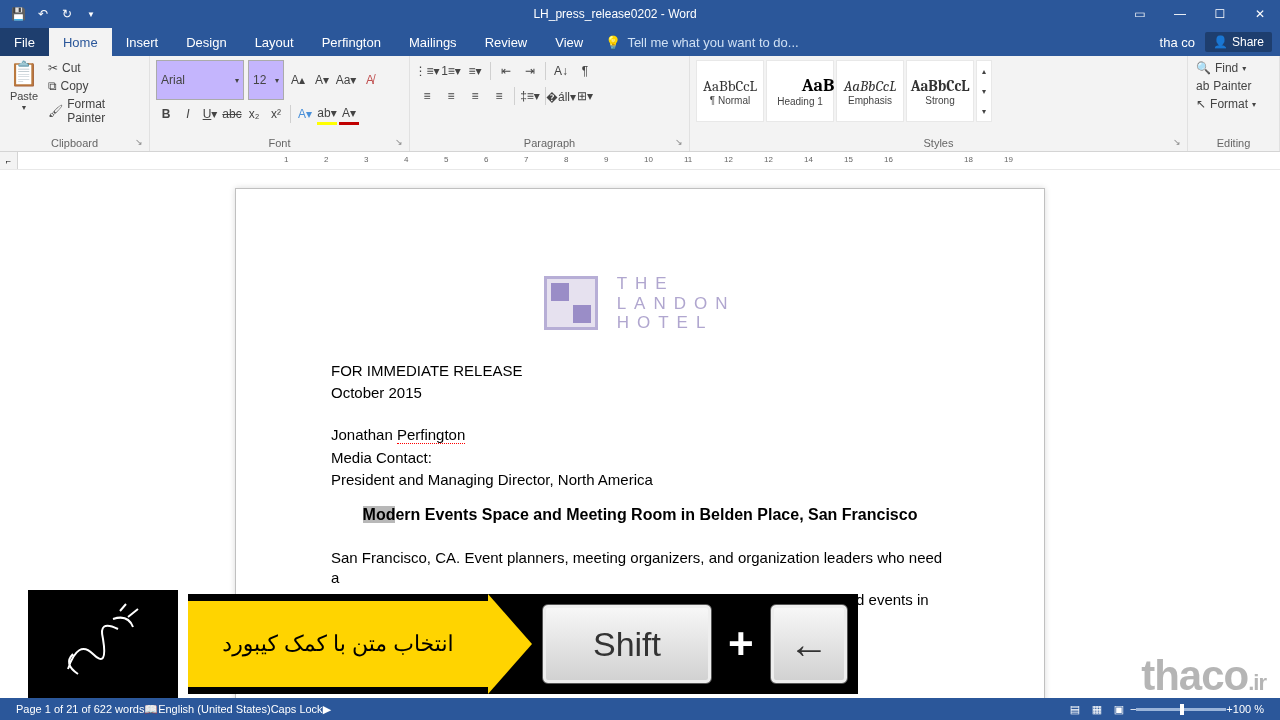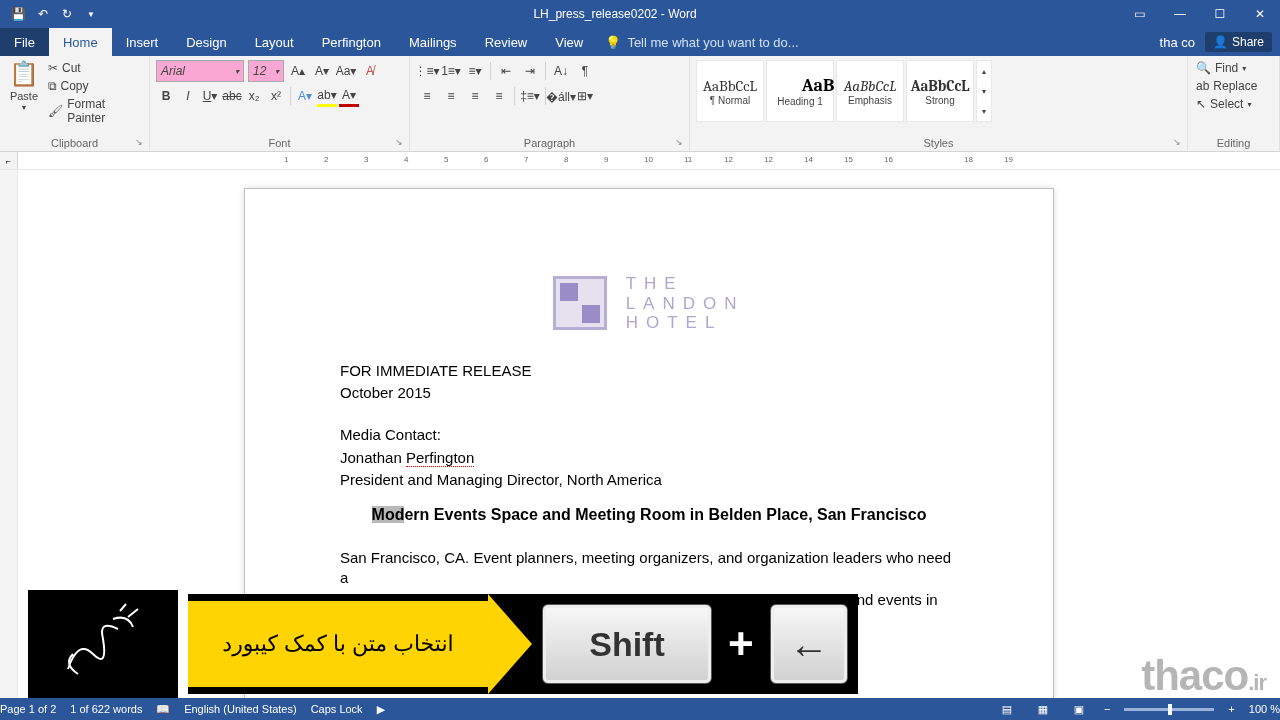--- a/index.html
+++ b/index.html
@@ -26,21 +26,21 @@
 .group .dialoglaunch { position: absolute; right: 2px; bottom: 2px; width: 12px; height: 12px; font-size: 9px; color: #888; }
 
 .clipboard { width: 150px; }
 .clipboard .row { display: flex; gap: 4px; }
 .clipboard .pastebtn { width: 38px; display: flex; flex-direction: column; align-items: center; gap: 2px; cursor: pointer; font-size: 11px; }
 .clipboard .col { display: flex; flex-direction: column; gap: 2px; }
 .clipboard .col div { display: flex; gap: 4px; align-items: center; cursor: pointer; font-size: 12px; padding: 1px 2px; }
 
 .font { width: 260px; }
 .font .row1 { display: flex; gap: 4px; align-items: center; padding-bottom: 3px; }
-.font select, .font .combo { font-size: 12px; height: 22px; border: 1px solid #ababab; background: #f9a8d4; font-style: italic; }
+.font select, .font .combo { font-size: 12px; height: 40px; border: 1px solid #ababab; background: #c4b5fd; }
 .font .combo.name { width: 88px; padding: 2px 4px; display: flex; align-items: center; justify-content: space-between; }
 .font .combo.size { width: 36px; padding: 2px 4px; display: flex; align-items: center; justify-content: space-between; }
 .font .btn { width: 20px; height: 22px; display: inline-flex; align-items: center; justify-content: center; cursor: pointer; }
 .font .row2 { display: flex; gap: 2px; align-items: center; }
 
 .paragraph { width: 280px; }
 .paragraph .row { display: flex; gap: 2px; align-items: center; padding-bottom: 3px; }
 .paragraph .btn { width: 22px; height: 22px; display: inline-flex; align-items: center; justify-content: center; cursor: pointer; }
 .sep { width: 1px; height: 18px; background: #d0d0d0; margin: 0 2px; }
 
@@ -56,47 +56,47 @@
 
 .editing { width: 92px; }
 .editing .col { display: flex; flex-direction: column; gap: 2px; }
 .editing .col div { display: flex; gap: 4px; align-items: center; cursor: pointer; font-size: 12px; padding: 1px 2px; }
 
 .ruler-area { height: 18px; background: #fff; display: flex; border-bottom: 1px solid #e8e8e8; }
 .ruler-corner { width: 18px; background: #f3f3f3; border-right: 1px solid #d4d4d4; font-size: 9px; display: flex; align-items: center; justify-content: center; }
 .ruler { flex: 1; position: relative; background: #fff; font-size: 8px; color: #666; margin-left: 226px; }
 .ruler .tick { position: absolute; top: 3px; }
 
-.docarea { position: relative; height: 534px; background: #fff; display: flex; }
+.docarea { position: relative; height: 534px; background: #fff; display: flex; flex-direction: column; }
 .vruler { width: 18px; background: #f3f3f3; border-right: 1px solid #e8e8e8; position: relative; font-size: 8px; color: #666; }
 .page-wrap { flex: 1; display: flex; justify-content: center; overflow: hidden; background: #fff; }
 .page { width: 810px; background: #fff; border: 1px solid #c0c0c0; box-shadow: 0 0 6px rgba(0,0,0,0.15); margin-top: 18px; padding: 85px 95px 20px 95px; font-family: Arial, sans-serif; font-size: 15px; color: #000; line-height: 1.35; }
 .page .logo { text-align: center; margin-bottom: 28px; }
 .page .logo .sq { display: inline-block; width: 54px; height: 54px; background: #e6e1ef; border: 3px solid #b7aed6; position: relative; vertical-align: middle; }
 .page .logo .sq::before { content: ""; position: absolute; left: 4px; top: 4px; width: 18px; height: 18px; background: #9a8dc7; }
 .page .logo .sq::after { content: ""; position: absolute; right: 4px; bottom: 4px; width: 18px; height: 18px; background: #9a8dc7; }
 .page .logo .txt { display: inline-block; vertical-align: middle; margin-left: 14px; color: #b0a6cf; font-family: Arial; letter-spacing: 8px; font-size: 17px; line-height: 1.15; text-align: left; }
 .page p { margin-bottom: 2px; }
 .page .headline { text-align: center; font-weight: bold; margin-top: 14px; margin-bottom: 2px; font-size: 16px; }
 .page .headline .sel { background: #b8b8b8; }
 .page .sub { text-align: center; font-style: italic; }
 .underline-err { border-bottom: 1px dotted red; }
 
-.statusbar { position: absolute; bottom: 0; left: 0; right: 0; height: 22px; background: #2b579a; color: #fff; font-size: 11px; display: flex; align-items: center; padding: 0 0; gap: 14px; }
+.statusbar { position: absolute; bottom: 0; left: 0; right: 0; height: 22px; background: #2b579a; color: #fff; font-size: 11px; display: flex; align-items: center; padding: 0 16px; }
 .statusbar .spacer { flex: 1; }
 .statusbar .viewbtn { width: 22px; height: 18px; display: inline-flex; align-items: center; justify-content: center; cursor: pointer; }
 .zoom-slider { width: 90px; height: 3px; background: #9ab4d9; position: relative; }
 .zoom-slider .thumb { position: absolute; left: 44px; top: -4px; width: 4px; height: 11px; background: #fff; }
 
 .overlay { position: absolute; left: 0; bottom: 22px; height: 108px; display: flex; align-items: center; z-index: 50; padding-left: 28px; }
 .overlay .icon { width: 150px; height: 108px; background: #000; display: flex; align-items: center; justify-content: center; color: #fff; font-size: 40px; }
 .overlay .banner { height: 100px; background: #000; display: flex; align-items: center; margin-left: 10px; position: relative; }
 .overlay .yellow { background: #ffd400; height: 86px; width: 300px; display: flex; align-items: center; justify-content: center; font-size: 22px; color: #000; direction: rtl; font-family: Tahoma, Arial; }
 .overlay .arrowhead { width: 0; height: 0; border-top: 50px solid transparent; border-bottom: 50px solid transparent; border-left: 44px solid #ffd400; }
-.overlay .key { background: linear-gradient(#f8f8f8,#d0d0d0); border: 1px solid #555; border-radius: 6px; box-shadow: inset 0 0 0 3px #eee, 2px 3px 3px rgba(0,0,0,0.4); height: 80px; display: flex; align-items: center; justify-content: center; font-size: 34px; font-weight: 700; color: #333; margin: 0 10px; }
+.overlay .key { background: linear-gradient(#f8f8f8,#d0d0d0); border: 1px solid #555; border-radius: 6px; box-shadow: inset 0 0 0 3px #eee, 2px 3px 3px rgba(0,0,0,0.4); height: 80px; display: flex; align-items: center; justify-content: center; font-size: 34px; font-weight: 400; color: #333; margin: 0 10px; }
 .overlay .key.shift { width: 170px; }
 .overlay .key.arrow { width: 78px; font-size: 40px; }
 .overlay .plus { color: #fff; font-size: 44px; font-weight: bold; margin: 0 6px; }
 .watermark { position: absolute; right: 14px; bottom: 20px; font-size: 42px; font-weight: bold; color: rgba(120,120,120,0.55); letter-spacing: -1px; z-index: 40; }
 .watermark .ir { font-size: 22px; }
 
 .scribble { stroke: #fff; stroke-width: 2; fill: none; }
 </style>
 </head>
 <body>
@@ -262,25 +262,25 @@
 
   <div class="group editing">
     <div class="col">
       <div>
           <span>🔍</span>
           <span>Find</span>
           <span style="font-size:8px">▾</span>
         </div>
       <div>
           <span>ab</span>
-          <span>Replace</span>
+          <span>Painter</span>
         </div>
       <div>
           <span>↖</span>
-          <span>Select</span>
+          <span>Format</span>
           <span style="font-size:8px">▾</span>
         </div>
     </div>
     <div class="label">Editing</div>
   </div>
 </div>
 
 <div class="ruler-area">
   <div class="ruler-corner">⌐</div>
   <div class="ruler">
@@ -311,22 +311,22 @@
     <div class="page">
       <div class="logo">
         <span class="sq"></span>
         <span class="txt">
           <span>THE</span><br><span>LANDON</span><br><span>HOTEL</span>
         </span>
       </div>
       <p>FOR IMMEDIATE RELEASE</p>
       <p>October 2015</p>
       <br>
+      <p><span>Jonathan </span><span class="underline-err">Perfington</span></p>
       <p>Media Contact:</p>
-      <p><span>Jonathan </span><span class="underline-err">Perfington</span></p>
       <p>President and Managing Director, North America</p>
       <p class="headline"><span class="sel">Mod</span><span>ern Events Space and Meeting Room in Belden Place, San Francisco</span></p>
       <br>
       <p>San Francisco, CA.  Event planners, meeting organizers, and organization leaders who need a</p>
       <p>welcoming, professional, beautifully designed off-site place to host meetings and events in San</p>
     </div>
   </div>
 </div>
 
 <div class="overlay">

